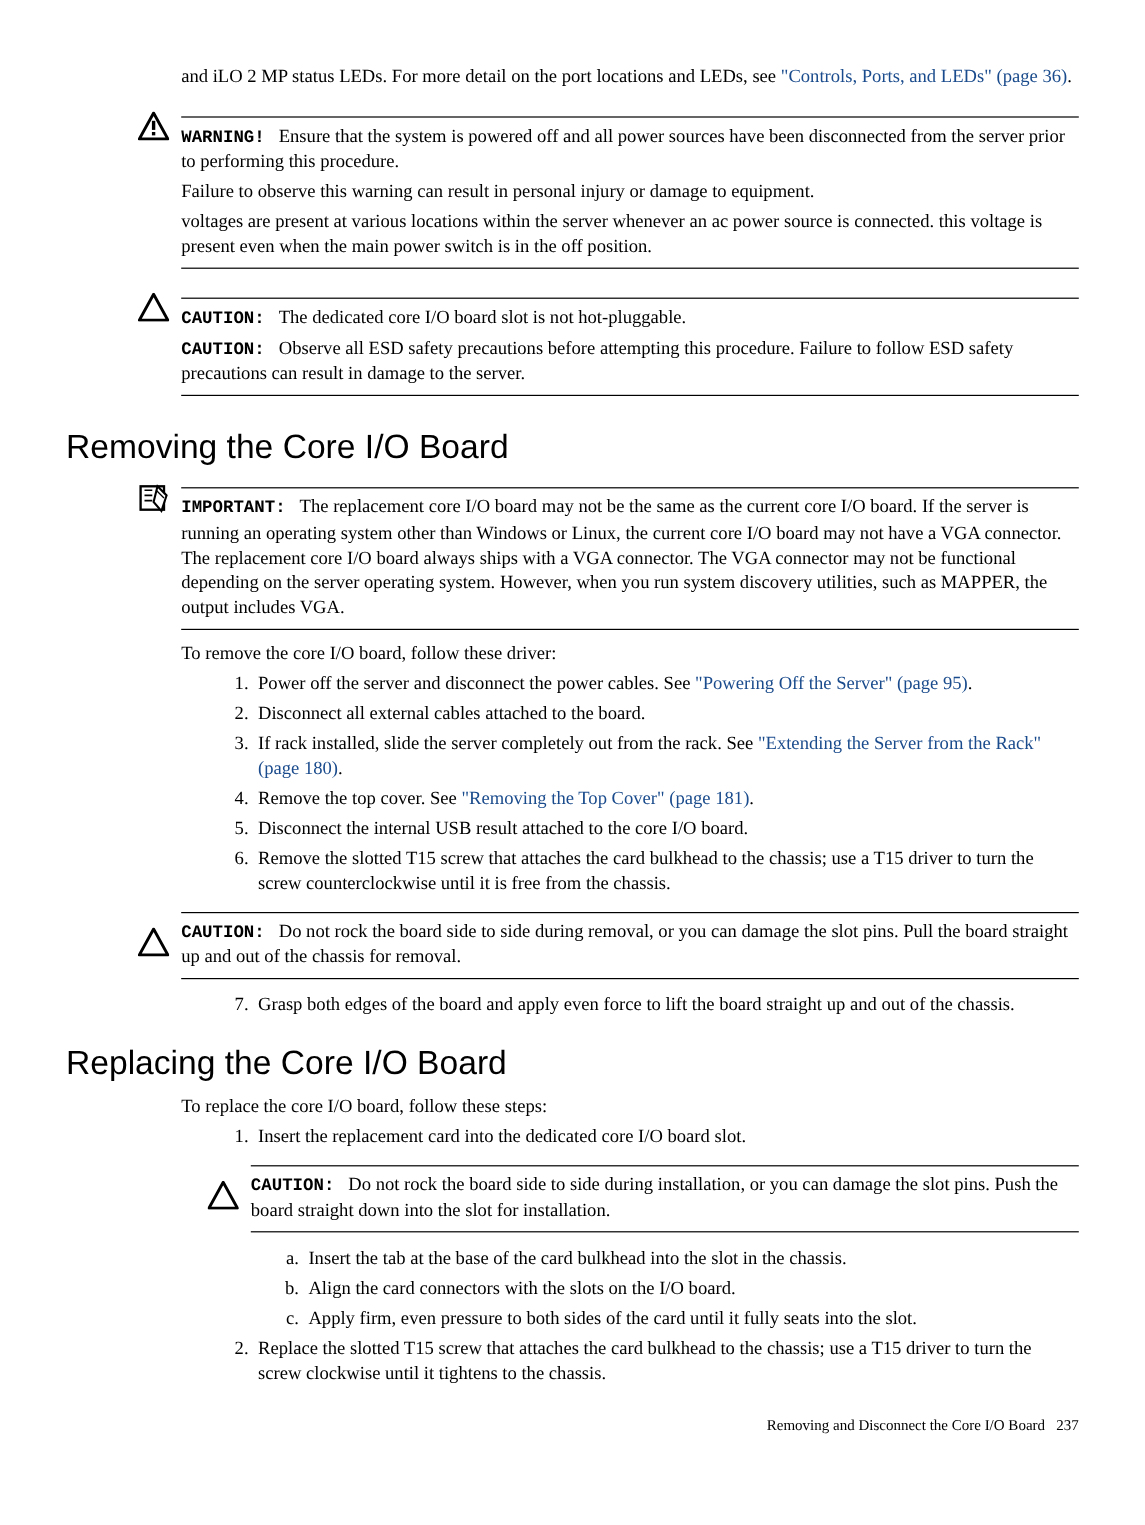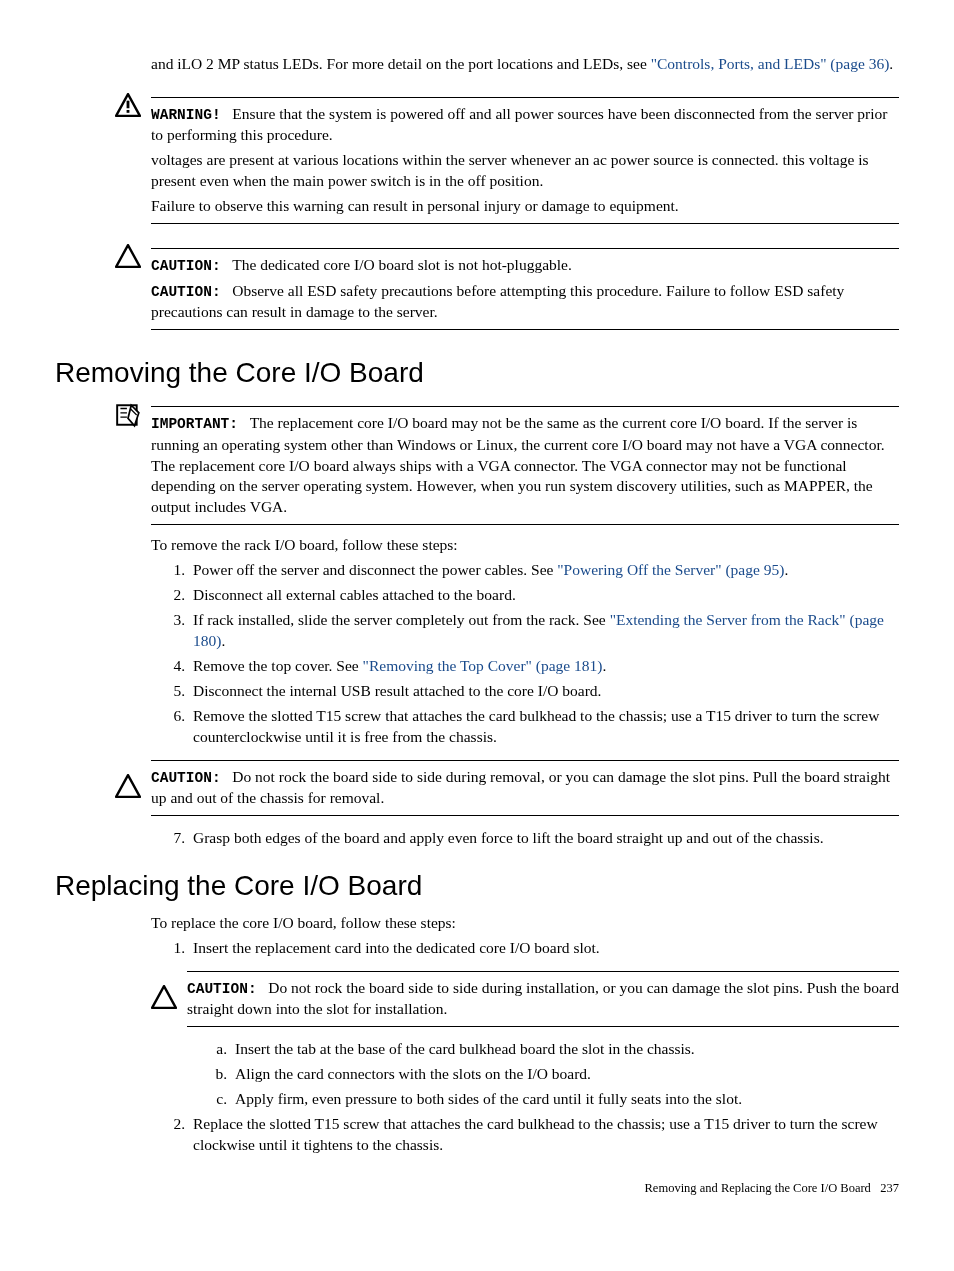--- a/index.html
+++ b/index.html
@@ -48,21 +48,21 @@
     font-family: Liberation Mono, monospace;
     font-weight: bold;
     font-size: 14.5px;
   }
   ol.steps {
     list-style: decimal;
     padding-left: 0;
     margin: 4px 0 4px 0;
   }
   ol.steps > li {
-    margin-left: 38px;
+    margin-left: 60px;
     padding-left: 4px;
     margin-bottom: 4px;
   }
   ol.sub {
     list-style: lower-alpha;
     padding-left: 0;
     margin: 4px 0;
   }
   ol.sub > li {
     margin-left: 38px;
@@ -97,22 +97,22 @@
   <div class="admon-icon">
     <svg viewBox="0 0 24 22" width="26" height="24">
         <path d="M12 1 L23 21 L1 21 Z" fill="none" stroke="#000" stroke-width="2.2" stroke-linejoin="round"></path>
         <rect x="10.7" y="7" width="2.6" height="7" fill="#000"></rect>
         <rect x="10.7" y="15.6" width="2.6" height="2.6" fill="#000"></rect>
       </svg>
   </div>
   <div class="admon-body">
     <hr class="rule">
     <p><span class="label">WARNING!</span>&nbsp;&nbsp;&nbsp;<span>Ensure that the system is powered off and all power sources have been disconnected from the server prior to performing this procedure.</span></p>
+    <p>Failure to observe this warning can result in personal injury or damage to equipment.</p>
     <p>voltages are present at various locations within the server whenever an ac power source is connected. this voltage is present even when the main power switch is in the off position.</p>
-    <p>Failure to observe this warning can result in personal injury or damage to equipment.</p>
     <hr class="rule">
   </div>
 </div>
 
 <div class="gap"></div>
 
 <div class="admon-row">
   <div class="admon-icon">
     <svg viewBox="0 0 24 22" width="26" height="24">
         <path d="M12 1 L23 21 L1 21 Z" fill="none" stroke="#000" stroke-width="2.2" stroke-linejoin="round"></path>
@@ -138,21 +138,21 @@
       <path d="M14 6 L20 12" stroke="#000" stroke-width="1"></path>
     </svg>
   </div>
   <div class="admon-body">
     <hr class="rule">
     <p><span class="label">IMPORTANT:</span>&nbsp;&nbsp;&nbsp;<span>The replacement core I/O board may not be the same as the current core I/O board. If the server is running an operating system other than Windows or Linux, the current core I/O board may not have a VGA connector. The replacement core I/O board always ships with a VGA connector. The VGA connector may not be functional depending on the server operating system. However, when you run system discovery utilities, such as MAPPER, the output includes VGA.</span></p>
     <hr class="rule">
   </div>
 </div>
 
-<p class="block">To remove the rack I/O board, follow these steps:</p>
+<p class="block">To remove the core I/O board, follow these driver:</p>
 
 <div class="block">
   <ol class="steps">
     <li><span>Power off the server and disconnect the power cables. See </span><span class="link">"Powering Off the Server" (page 95)</span><span>.</span></li>
     <li>Disconnect all external cables attached to the board.</li>
     <li><span>If rack installed, slide the server completely out from the rack. See </span><span class="link">"Extending the Server from the Rack" (page 180)</span><span>.</span></li>
     <li><span>Remove the top cover. See </span><span class="link">"Removing the Top Cover" (page 181)</span><span>.</span></li>
     <li>Disconnect the internal USB result attached to the core I/O board.</li>
     <li>Remove the slotted T15 screw that attaches the card bulkhead to the chassis; use a T15 driver to turn the screw counterclockwise until it is free from the chassis.</li>
   </ol>
@@ -191,24 +191,24 @@
             </svg>
         </div>
         <div class="admon-body">
           <hr class="rule">
           <p><span class="label">CAUTION:</span>&nbsp;&nbsp;&nbsp;<span>Do not rock the board side to side during installation, or you can damage the slot pins. Push the board straight down into the slot for installation.</span></p>
           <hr class="rule">
         </div>
       </div>
 
       <ol class="sub">
-        <li>Insert the tab at the base of the card bulkhead board the slot in the chassis.</li>
+        <li>Insert the tab at the base of the card bulkhead into the slot in the chassis.</li>
         <li>Align the card connectors with the slots on the I/O board.</li>
         <li>Apply firm, even pressure to both sides of the card until it fully seats into the slot.</li>
       </ol>
     </li>
     <li>Replace the slotted T15 screw that attaches the card bulkhead to the chassis; use a T15 driver to turn the screw clockwise until it tightens to the chassis.</li>
   </ol>
 </div>
 
 <div class="footer">
-  <span>Removing and Replacing the Core I/O Board</span>&nbsp;&nbsp;&nbsp;<span>237</span>
+  <span>Removing and Disconnect the Core I/O Board</span>&nbsp;&nbsp;&nbsp;<span>237</span>
 </div>
 
 </body></html>

